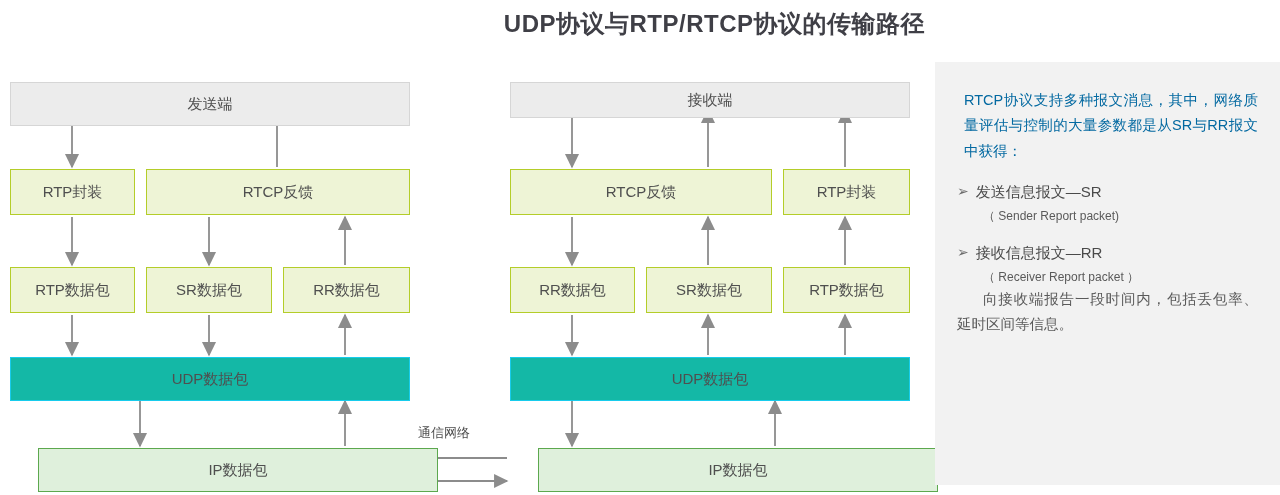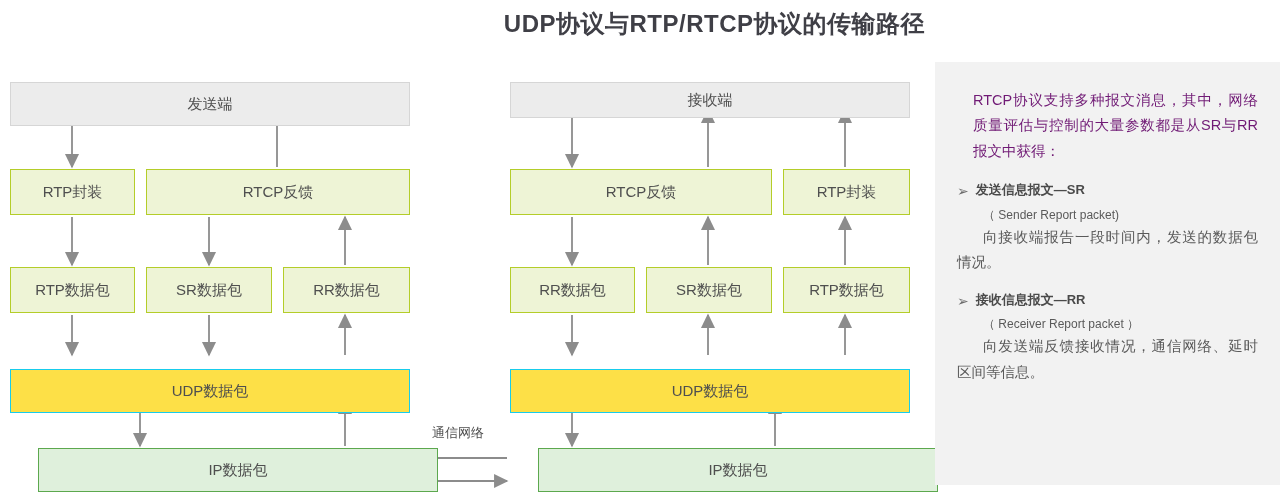--- a/index.html
+++ b/index.html
@@ -29,55 +29,55 @@
     text-align:center;
     line-height:1.1;
   }
   .node.endpoint{
     background:#ececec;border:1px solid #d6d6d6;
   }
   .node.lime{
     background:#eef4d6;border:1.5px solid #b4cd29;
   }
   .node.udp{
-    background:#fde047;border:1.5px solid #17ccec;margin-top:12px;
+    background:#14b8a6;border:1.5px solid #17ccec;
   }
   .node.ip{
     background:#dff0dc;border:1.5px solid #5ca84e;margin-left:28px;
   }
   #net-label{
     position:absolute;
     font-size:13px;color:#4f4f4f;
     white-space:nowrap;
   }
   svg#arrows{
     position:absolute;left:0;top:0;width:925px;height:435px;
     pointer-events:none;
   }
   #sidebar{
     position:absolute;left:935px;top:62px;width:345px;height:423px;
     background:#f2f2f2;
     box-sizing:border-box;
     padding:26px 22px 10px 22px;
   }
   #sidebar .lead{
-    font-size:14.5px;line-height:1.75;color:#701a75;
-    margin:0 0 16px 16px;
+    font-size:14.5px;line-height:1.75;color:#0369a1;
+    margin:0 0 16px 7px;
     text-align:justify;
   }
   #sidebar .block{margin-bottom:14px;}
   #sidebar .bullet-row{
     display:flex;align-items:flex-start;gap:7px;
     margin-bottom:2px;
   }
   #sidebar .bullet{
     font-size:14px;color:#6c6c6c;line-height:1.6;
   }
   #sidebar .b-title{
-    font-size:13px;font-weight:bold;color:#4a4a4a;line-height:1.6;
+    font-size:15px;font-weight:normal;color:#4a4a4a;line-height:1.6;
   }
   #sidebar .b-sub{
     font-size:12px;color:#5a5a5a;line-height:1.7;
     margin-left:26px;
   }
   #sidebar .b-desc{
     font-size:14.5px;color:#5a5a5a;line-height:1.75;
     text-indent:26px;
     text-align:justify;
   }
@@ -164,37 +164,36 @@
   <div class="node lime" style="left:783px;top:109px;width:127px;height:46px;">RTP封装</div>
 
   <div class="node lime" style="left:510px;top:207px;width:125px;height:46px;">RR数据包</div>
   <div class="node lime" style="left:646px;top:207px;width:126px;height:46px;">SR数据包</div>
   <div class="node lime" style="left:783px;top:207px;width:127px;height:46px;">RTP数据包</div>
 
   <div class="node udp" style="left:510px;top:297px;width:400px;height:44px;">UDP数据包</div>
 
   <div class="node ip" style="left:510px;top:388px;width:400px;height:44px;">IP数据包</div>
 
-  <div id="net-label" style="left:432px;top:364px;">通信网络</div>
+  <div id="net-label" style="left:418px;top:364px;">通信网络</div>
 
 </div>
 
 <div id="sidebar">
   <p class="lead">RTCP协议支持多种报文消息，其中，网络质量评估与控制的大量参数都是从SR与RR报文中获得：</p>
 
   <div class="block">
     <div class="bullet-row">
       <span class="bullet">➢</span>
       <span class="b-title">发送信息报文—SR</span>
     </div>
     <div class="b-sub">（ Sender Report packet)</div>
-    <div class="b-desc">向接收端报告一段时间内，发送的数据包情况。</div>
   </div>
 
   <div class="block">
     <div class="bullet-row">
       <span class="bullet">➢</span>
       <span class="b-title">接收信息报文—RR</span>
     </div>
     <div class="b-sub">（ Receiver Report packet ）</div>
-    <div class="b-desc">向发送端反馈接收情况，通信网络、延时区间等信息。</div>
+    <div class="b-desc">向接收端报告一段时间内，包括丢包率、延时区间等信息。</div>
   </div>
 </div>
 
 </body></html>

